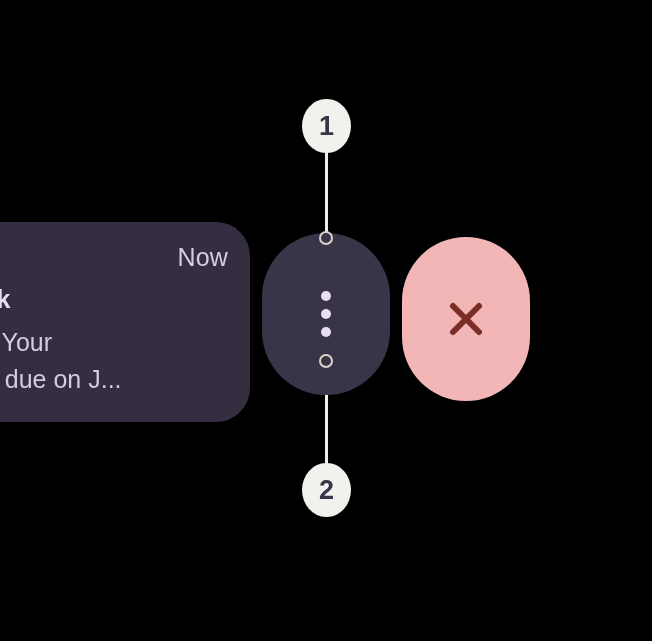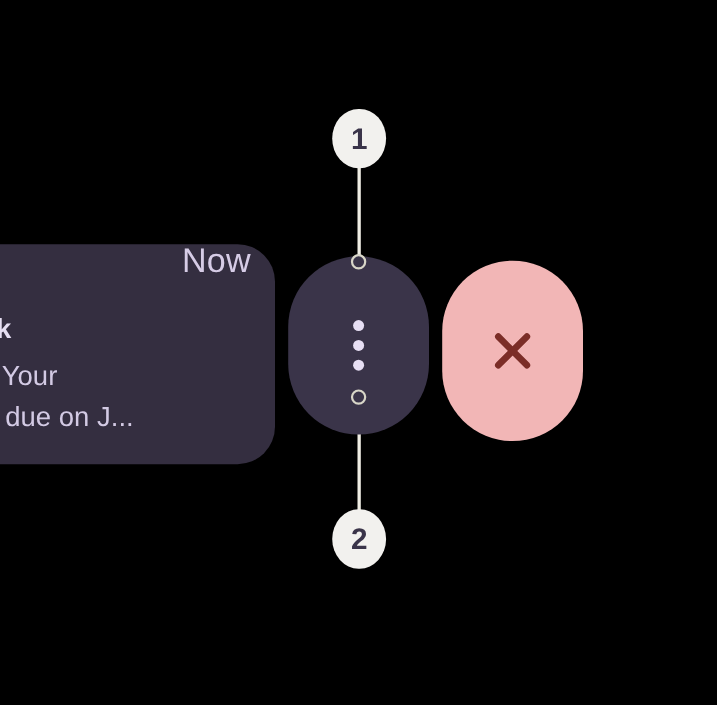--- a/index.html
+++ b/index.html
@@ -30,23 +30,23 @@
     height: 200px;
     background: #342E40;
     border-radius: 34px;
     box-sizing: border-box;
     padding: 18px 24px 20px 24px;
     overflow: hidden;
   }
   .notif-time {
     position: absolute;
     right: 22px;
-    top: 0;
+    top: 20px;
     color: #D6CCE6;
-    font-size: 31px;
+    font-size: 25px;
     line-height: 30px;
     letter-spacing: 0.2px;
     white-space: nowrap;
   }
   .notif-app {
     position: absolute;
     left: 24px;
     top: 62px;
     color: #E5DEF2;
     font-size: 25px;

